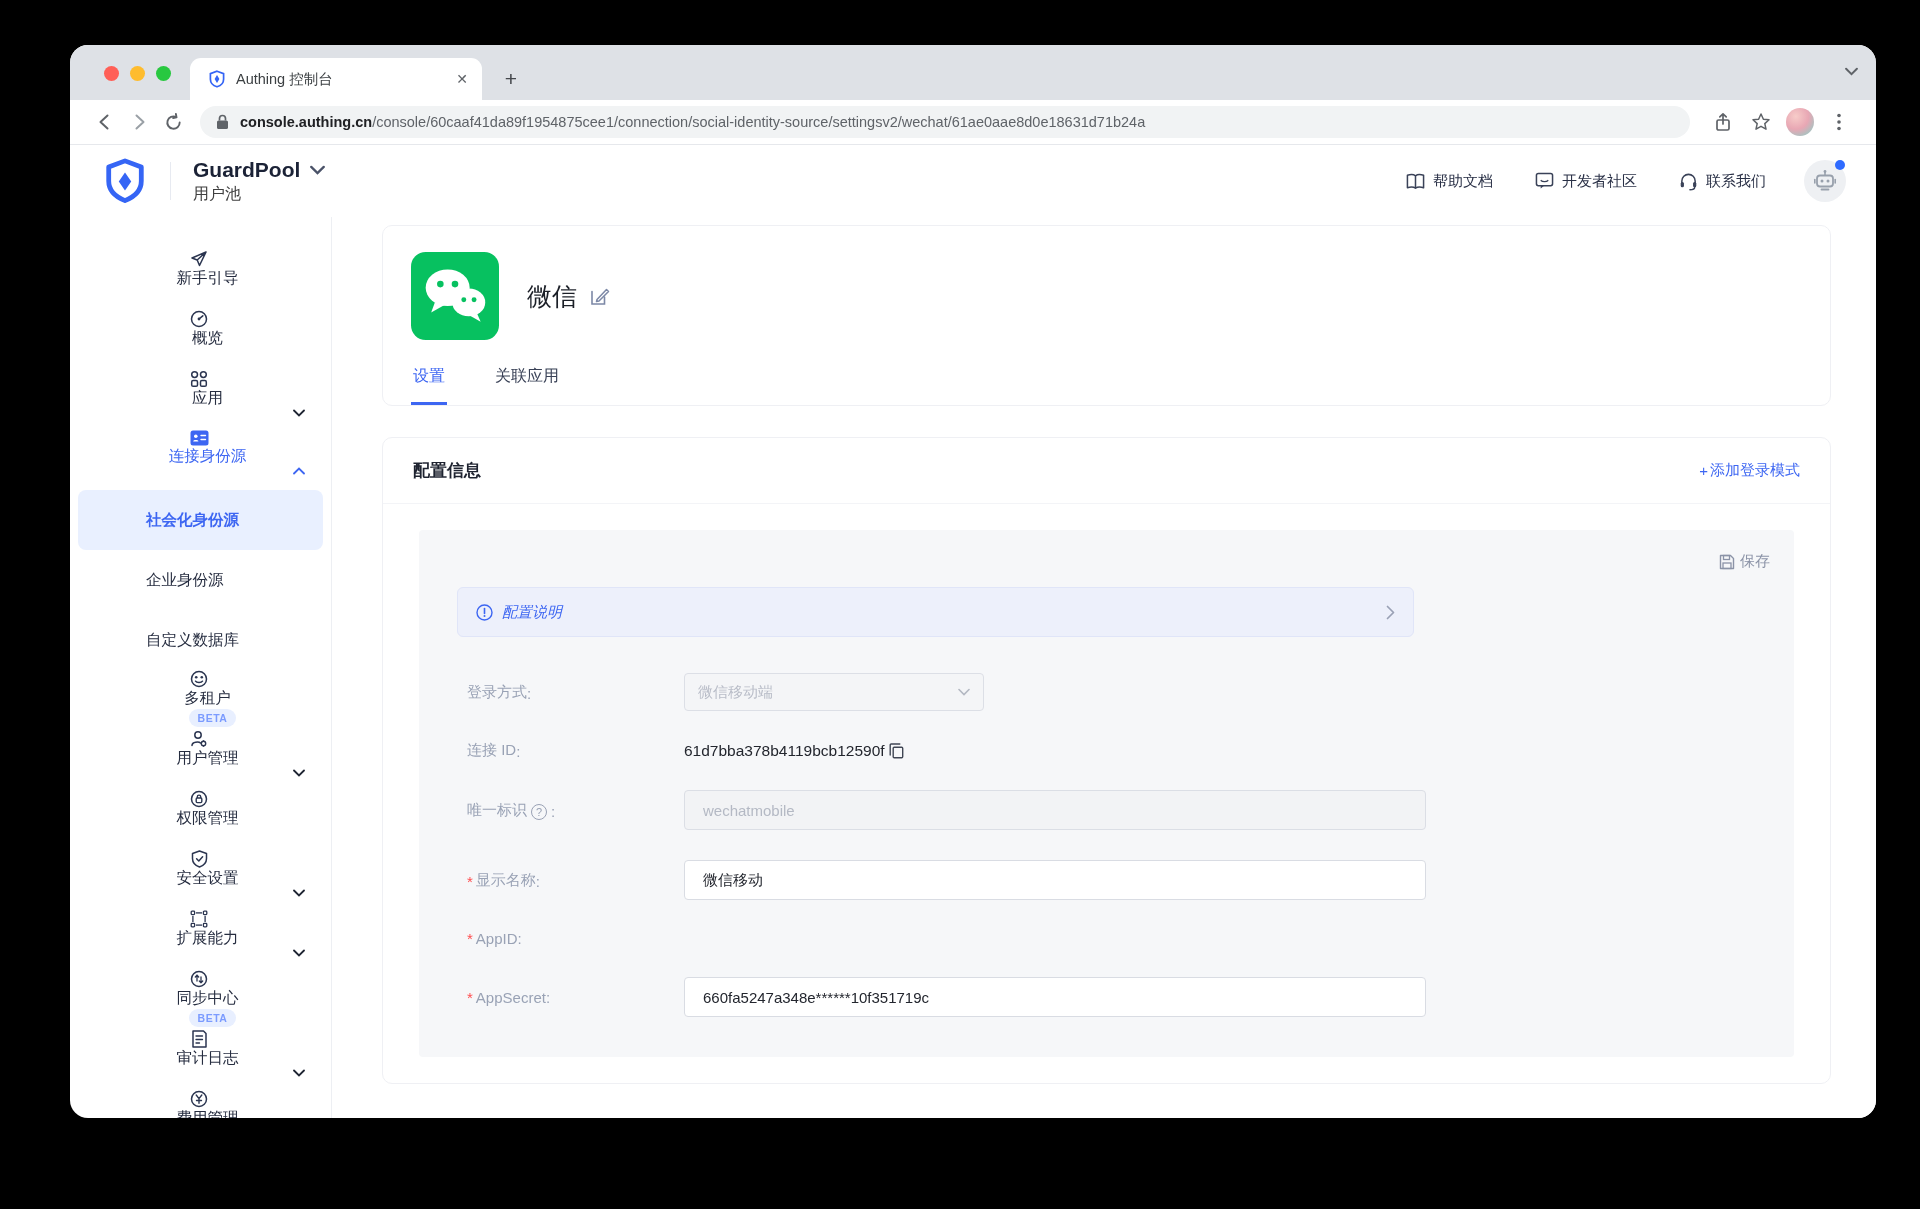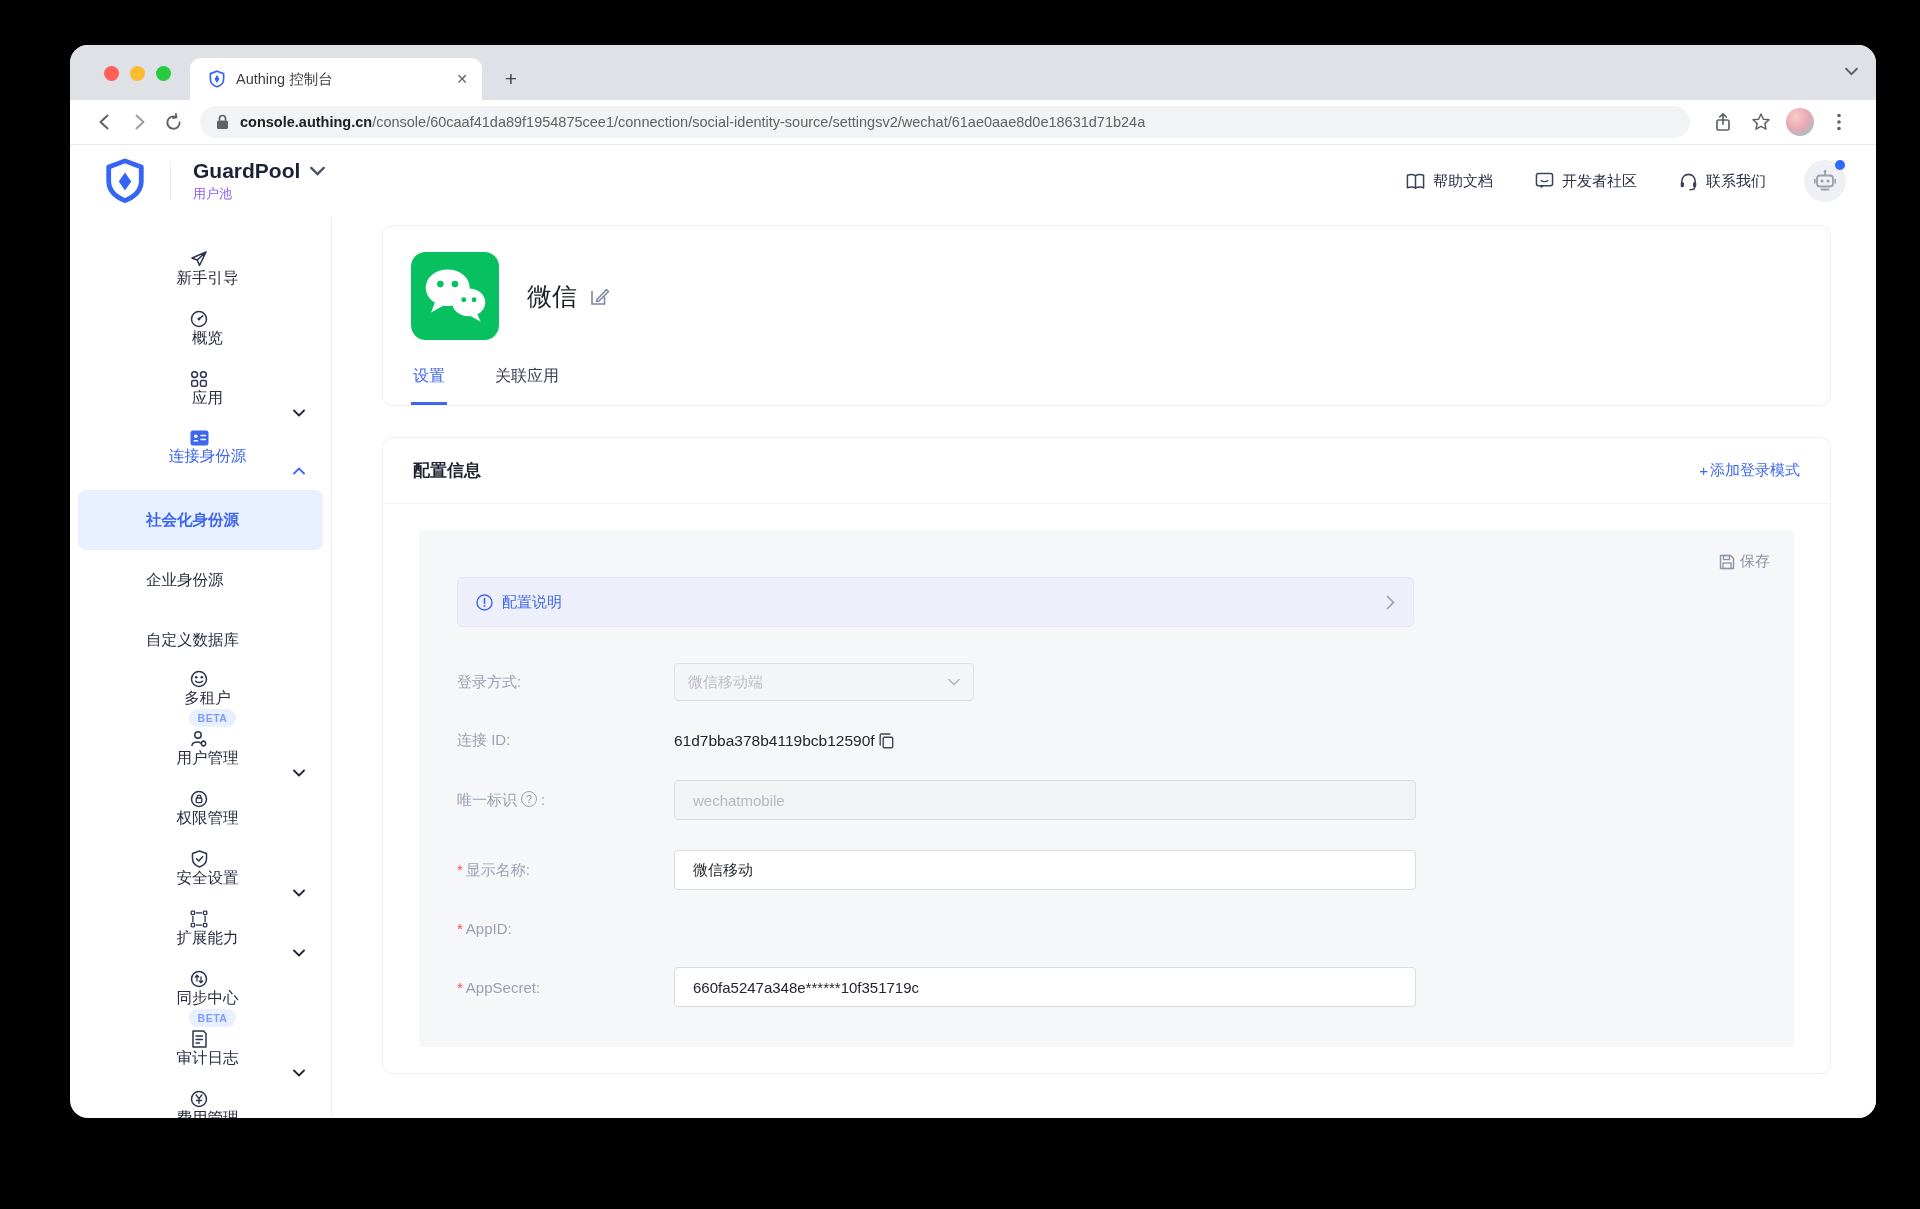--- a/index.html
+++ b/index.html
@@ -38,21 +38,21 @@
   .right-ic{width:38px;display:flex;justify-content:center;color:#5f6368;}
   .chrome-avatar{width:28px;height:28px;border-radius:50%;margin:0 6px;
     background:radial-gradient(circle at 35% 30%,#f7ccc9,#e8a7b4 48%,#7fd4c9 100%);}
 
   
   .appheader{height:72px;flex:none;display:flex;align-items:center;padding:0 30px 0 32px;background:#fff;}
   .logo{width:46px;height:46px;}
   .hdr-divider{width:1px;height:38px;background:#e7eaf1;margin:0 22px;}
   .ws-name-row{display:flex;align-items:center;gap:10px;}
   .ws-name{font-size:21px;font-weight:600;color:#1b2236;}
-  .ws-type{font-size:13px;color:#8b5cf6;margin-top:2px;}
+  .ws-type{font-size:16px;color:#404040;margin-top:2px;}
   .hdr-spacer{flex:1;}
   .hdr-link{display:flex;align-items:center;gap:8px;color:#2a3147;font-size:15px;margin-left:42px;}
   .hdr-link svg{color:#3a4258;}
   .robot-wrap{position:relative;margin-left:38px;}
   .robot-avatar{width:42px;height:42px;border-radius:50%;background:#eef0f3;display:flex;align-items:center;justify-content:center;color:#98a0ac;}
   .notif-dot{position:absolute;right:1px;top:0;width:10px;height:10px;border-radius:50%;background:#2f6bff;}
 
   
   .workspace{flex:1;display:flex;min-height:0;}
   .sidebar{width:262px;flex:none;border-right:1px solid #edeff3;padding-top:33px;overflow:hidden;}
@@ -81,26 +81,26 @@
 
   .card.cfg-card{margin-top:31px;}
   .cfg-head{display:flex;align-items:center;justify-content:space-between;padding:21px 30px;border-bottom:1px solid #f3f4f7;}
   .cfg-title{font-size:17px;font-weight:700;color:#1e2330;}
   .add-mode{color:var(--accent);font-size:15px;display:flex;align-items:center;gap:2px;cursor:pointer;}
   .cfg-body{padding:26px 36px 26px 36px;}
   .panel{background:#f6f7f9;border-radius:4px;padding:22px 24px 40px 38px;}
   .save-row{display:flex;justify-content:flex-end;margin-bottom:4px;}
   .save-btn{display:flex;align-items:center;gap:5px;color:#8b93a7;font-size:15px;cursor:pointer;}
   .alert{width:957px;height:50px;background:#edf0fb;border:1px solid #e0e5f8;border-radius:6px;
-    display:flex;align-items:center;padding:0 18px;margin-top:6px;}
+    display:flex;align-items:center;padding:0 18px;margin-top:16px;font-style:italic;}
   .alert-txt{color:var(--accent);font-size:15px;margin-left:9px;flex:1;}
   .alert-chev{color:#9aa1b5;}
   .form{margin-top:36px;}
   .frow{display:flex;align-items:center;margin-bottom:30px;}
-  .flabel{width:217px;flex:none;font-size:15px;color:#99a2b5;display:flex;align-items:flex-start;}
+  .flabel{width:217px;flex:none;font-size:15px;color:#99a2b5;display:flex;align-items:flex-end;margin-left:10px;}
   .req{color:#ff4d4f;margin-right:3px;font-size:15px;}
   .help-ic{width:16px;height:16px;border:1px solid #9aa2b5;border-radius:50%;font-size:11px;display:inline-flex;
     align-items:center;justify-content:center;margin:0 4px;color:#99a2b5;}
   .sel{width:300px;height:38px;background:#f4f5f7;border:1px solid #dcdfe6;border-radius:4px;
     display:flex;align-items:center;padding:0 13px;color:#b9bdc8;font-size:15px;}
   .sel .sel-chev{margin-left:auto;color:#b3b8c2;}
   .copyline{display:flex;align-items:center;font-size:15.5px;color:#23262e;}
   .copy-ic{margin-left:3px;color:#404654;cursor:pointer;}
   .inp{width:742px;height:40px;border:1px solid #d9dce3;border-radius:4px;background:#fff;
     padding:0 18px;font-size:15px;color:#23262e;outline:none;}

